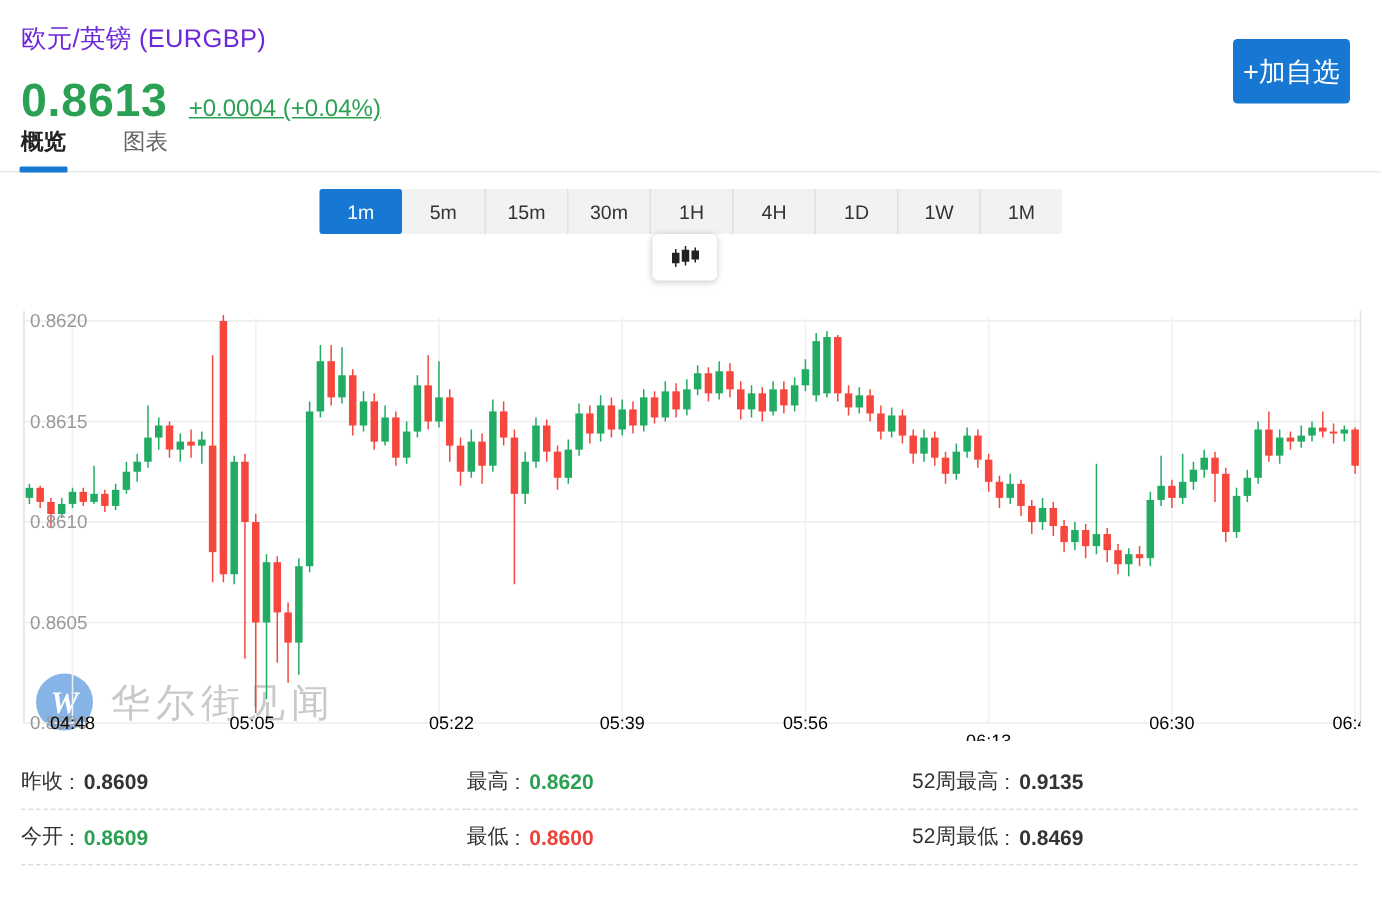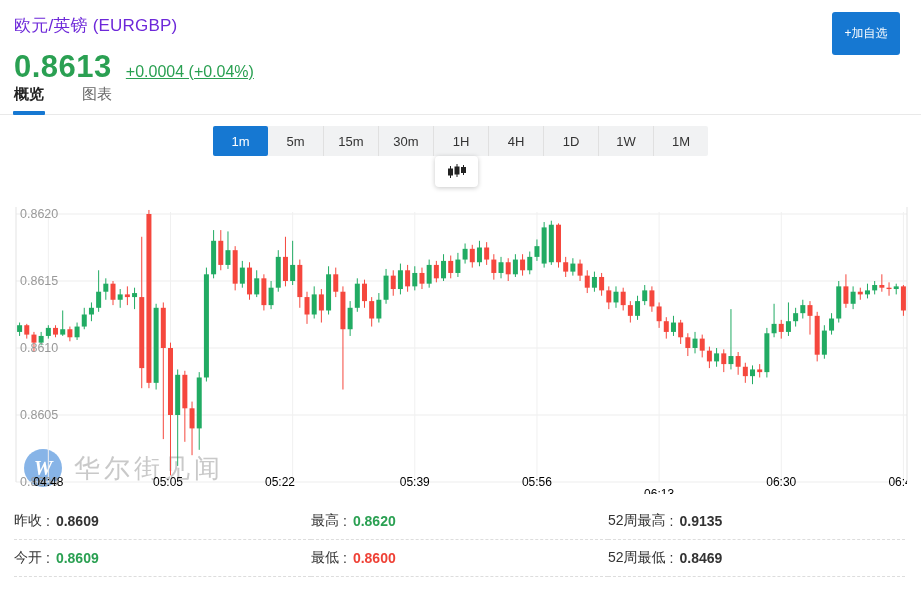--- a/index.html
+++ b/index.html
@@ -10,22 +10,22 @@
     --up:#21ab63; --down:#f5473d; --gray:#999; --dark:#222;
   }
   
   .header { position:relative; padding:14px 16px 0 14px; }
   .sym-title { font-size:17px; color:#6d28d9; letter-spacing:.2px; }
   .price-row { margin-top:12px; display:flex; align-items:baseline; }
   .big-price { font-size:31px; font-weight:bold; color:var(--text-green); letter-spacing:.5px; }
   .price-chg { font-size:16px; color:var(--text-green); margin-left:14px;text-decoration:underline; }
   .status-row { margin-top:8px; font-size:13px; color:#666; }
   .status-row .time { color:#9a9a9a; }
-  .watch-btn { position:absolute; right:21px; top:12px; width:68px; height:43px;
-    background:var(--blue); color:#fff; font-size:12px; border:none; border-radius:3px;
+  .watch-btn { position:absolute; right:21px; top:26px; width:78px; height:43px;
+    background:var(--blue); color:#fff; font-size:18px; border:none; border-radius:3px;
     display:flex; align-items:center; justify-content:center; cursor:pointer; }
   
   .tabs { padding:0 16px 0 14px; border-bottom:1px solid #e9e9e9;
           display:flex; gap:38px; }
   .tab { font-size:15px; color:#666; padding-bottom:10px; position:relative; cursor:pointer; }
   .tab.active { color:#222; font-weight:bold; }
   .tab.active::after { content:""; position:absolute; left:50%; transform:translateX(-50%);
     bottom:-1px; width:32px; height:4px; background:var(--blue); border-radius:1px; }
   
   .toolbar { margin:11px 16px 0 16px; display:flex; align-items:center; justify-content:space-between;flex-direction:column; }
@@ -380,21 +380,21 @@
         <text x="20" y="19" fill="#999" font-size="12.5">0.8620</text>
         <text x="20" y="86" fill="#999" font-size="12.5">0.8615</text>
         <text x="20" y="153" fill="#999" font-size="12.5">0.8610</text>
         <text x="20" y="220" fill="#999" font-size="12.5">0.8605</text>
         <text x="20" y="287" fill="#999" font-size="12.5">0.8600</text>
       </g>
     </svg>
   <div class="x-axis">
       <span style="left: 48.3347px;">04:48</span>
       <span style="left: 168px;">05:05</span>
-      <span style="left: 280px;">05:22</span>
+      <span style="left: 301px;">05:22</span>
       <span style="left: 414.794px;">05:39</span>
       <span style="left: 536.948px;">05:56</span>
       <span style="left: 659.101px; margin-top: 12px;">06:13</span>
       <span style="left: 781.254px;">06:30</span>
       <span style="left: 903.407px;">06:47</span>
     </div>
 </div>
 
 <div class="stats">
     <div class="stat-col">

